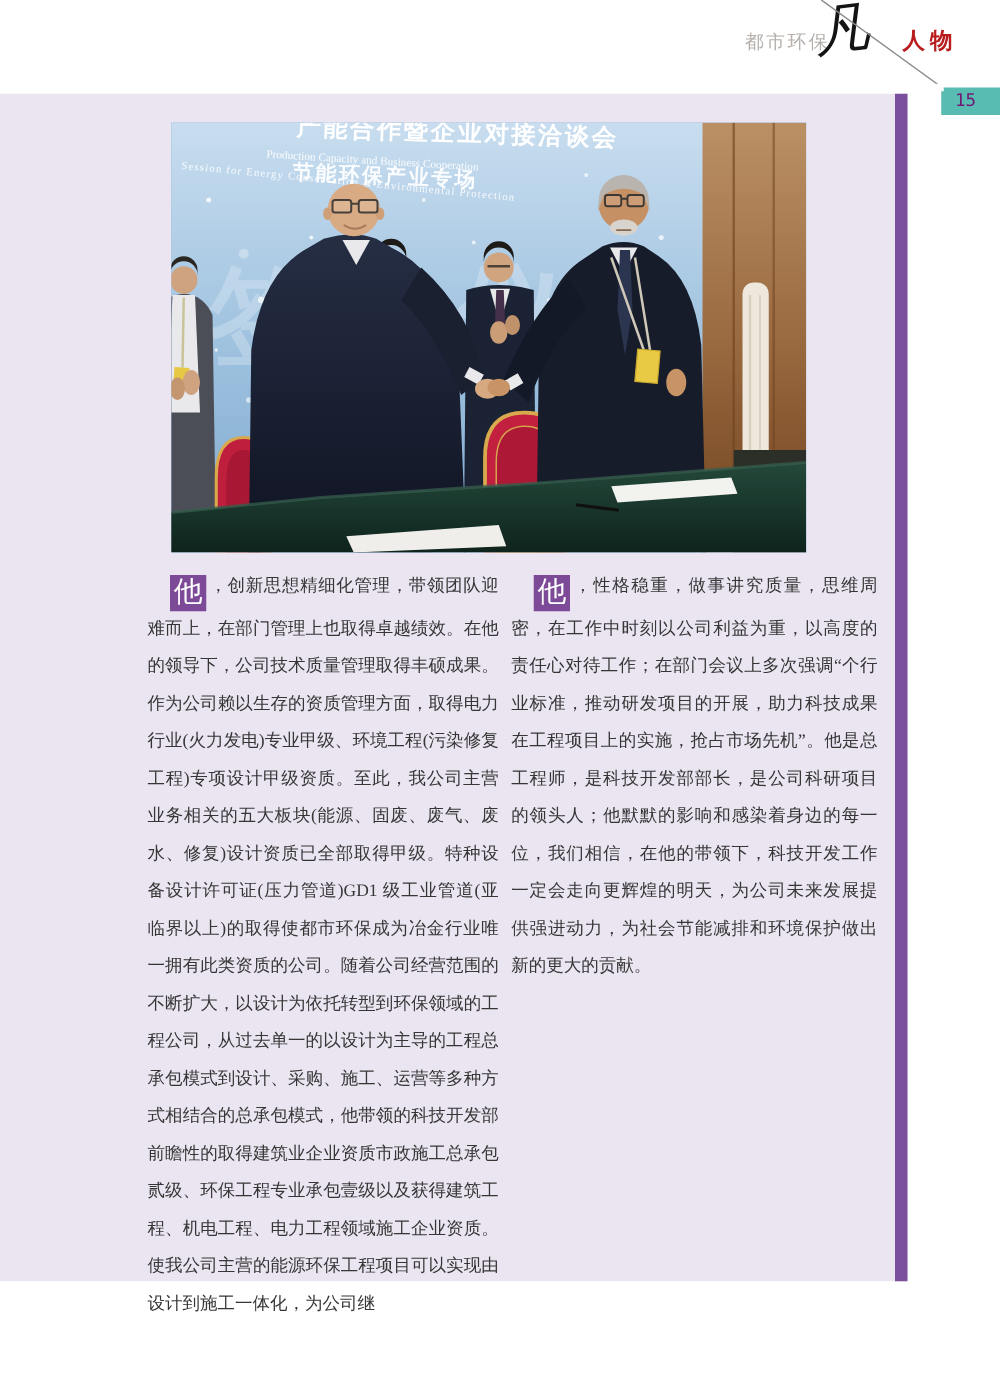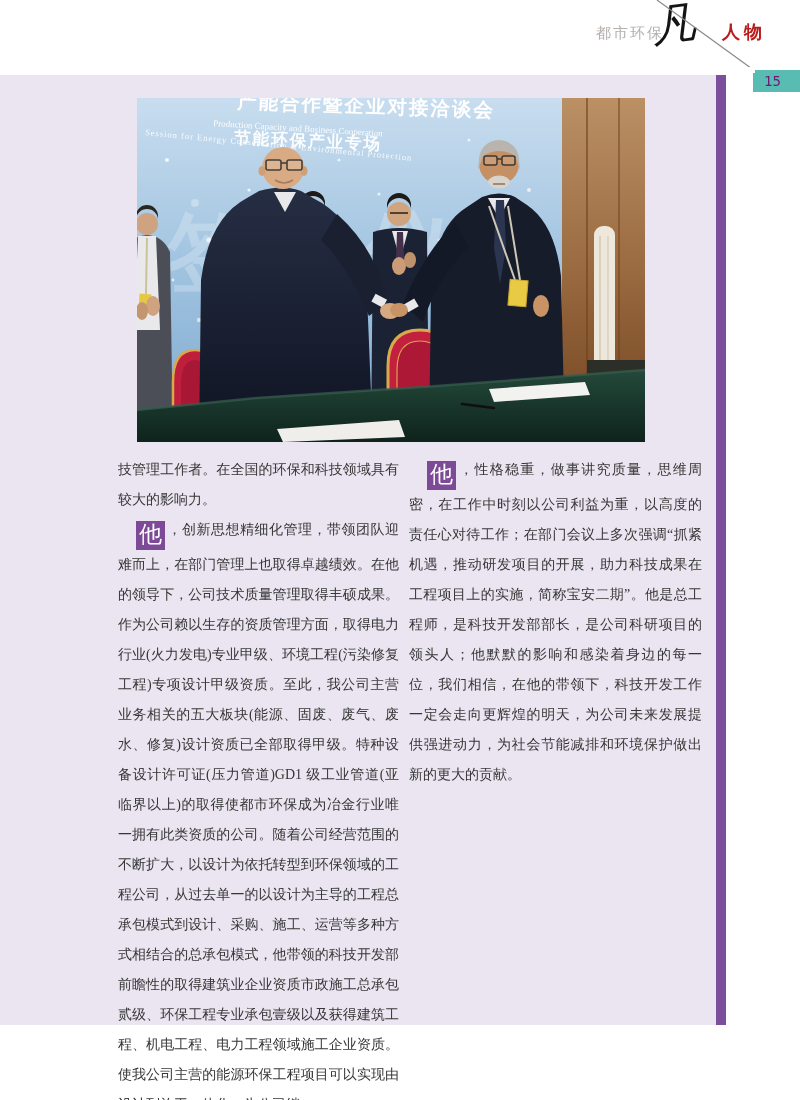--- a/index.html
+++ b/index.html
@@ -187,21 +187,20 @@
         <polyline points="0,312 120,300 300,288 508,272" stroke="#38604f" stroke-width="2.5" fill="none" opacity="0.7"></polyline>
         <polygon points="352,291 448,284 453,297 357,304" fill="#f2f2ee"></polygon>
         <polygon points="140,331 262,322 268,339 146,344" fill="#efeeea"></polygon>
         <line x1="325" y1="306" x2="357" y2="310" stroke="#10100e" stroke-width="2.6" stroke-linecap="round"></line>
       </g>
     </svg>
   </div>
 
   <div class="columns">
     <div class="col col1">
-      <p><span>技管理工作者。在全国的环保和科技领域具有较大的影响力。</span></p>
       <p class="indent"><span class="dropcap">他</span><span>，创新思想精细化管理，带领团队迎难而上，在部门管理上也取得卓越绩效。在他的领导下，公司技术质量管理取得丰硕成果。作为公司赖以生存的资质管理方面，取得电力行业(火力发电)专业甲级、环境工程(污染修复工程)专项设计甲级资质。至此，我公司主营业务相关的五大板块(能源、固废、废气、废水、修复)设计资质已全部取得甲级。特种设备设计许可证(压力管道)GD1 级工业管道(亚临界以上)的取得使都市环保成为冶金行业唯一拥有此类资质的公司。随着公司经营范围的不断扩大，以设计为依托转型到环保领域的工程公司，从过去单一的以设计为主导的工程总承包模式到设计、采购、施工、运营等多种方式相结合的总承包模式，他带领的科技开发部前瞻性的取得建筑业企业资质市政施工总承包贰级、环保工程专业承包壹级以及获得建筑工程、机电工程、电力工程领域施工企业资质。使我公司主营的能源环保工程项目可以实现由设计到施工一体化，为公司继</span></p>
     </div>
     <div class="col col2">
-      <p class="indent"><span class="dropcap">他</span><span>，性格稳重，做事讲究质量，思维周密，在工作中时刻以公司利益为重，以高度的责任心对待工作；在部门会议上多次强调“抓紧机遇，推动研发项目的开展，助力科技成果在工程项目上的实施，简称宝安二期”。他是总工程师，是科技开发部部长，是公司科研项目的领头人；他默默的影响和感染着身边的每一位，我们相信，在他的带领下，科技开发工作一定会走向更辉煌的明天，为公司未来发展提供强进动力，为社会节能减排和环境保护做出新的更大的贡献。</span></p>
+      <p class="indent"><span class="dropcap">他</span><span>，性格稳重，做事讲究质量，思维周密，在工作中时刻以公司利益为重，以高度的责任心对待工作；在部门会议上多次强调“个行业标准，推动研发项目的开展，助力科技成果在工程项目上的实施，抢占市场先机”。他是总工程师，是科技开发部部长，是公司科研项目的领头人；他默默的影响和感染着身边的每一位，我们相信，在他的带领下，科技开发工作一定会走向更辉煌的明天，为公司未来发展提供强进动力，为社会节能减排和环境保护做出新的更大的贡献。</span></p>
     </div>
   </div>
 
 </div>
 
 </body></html>

